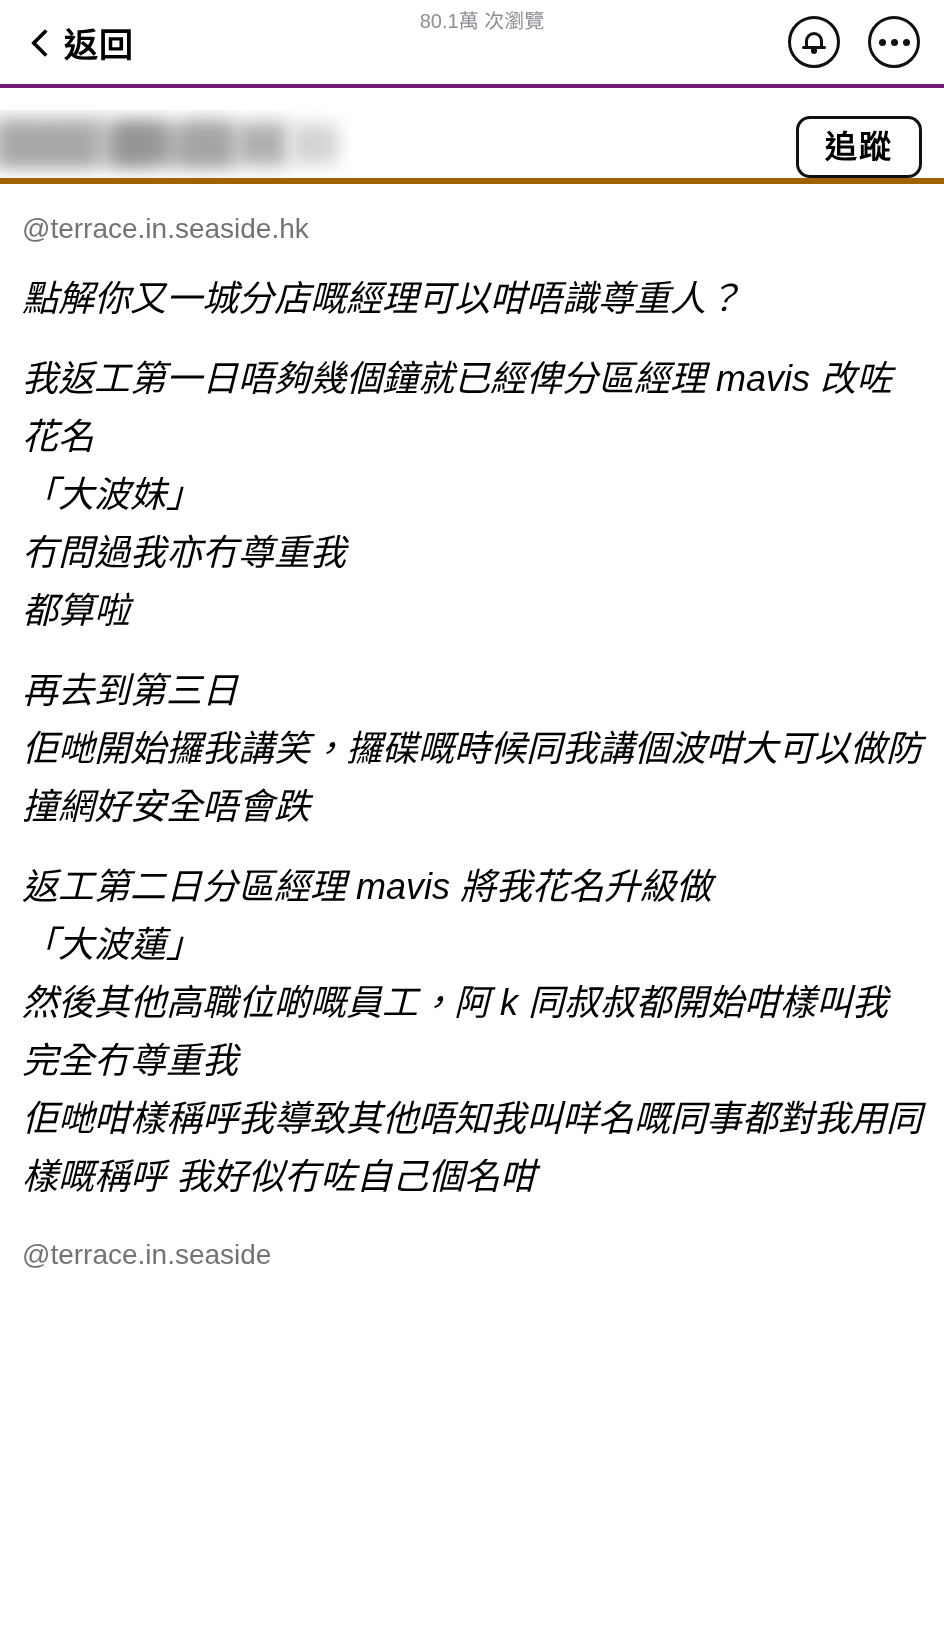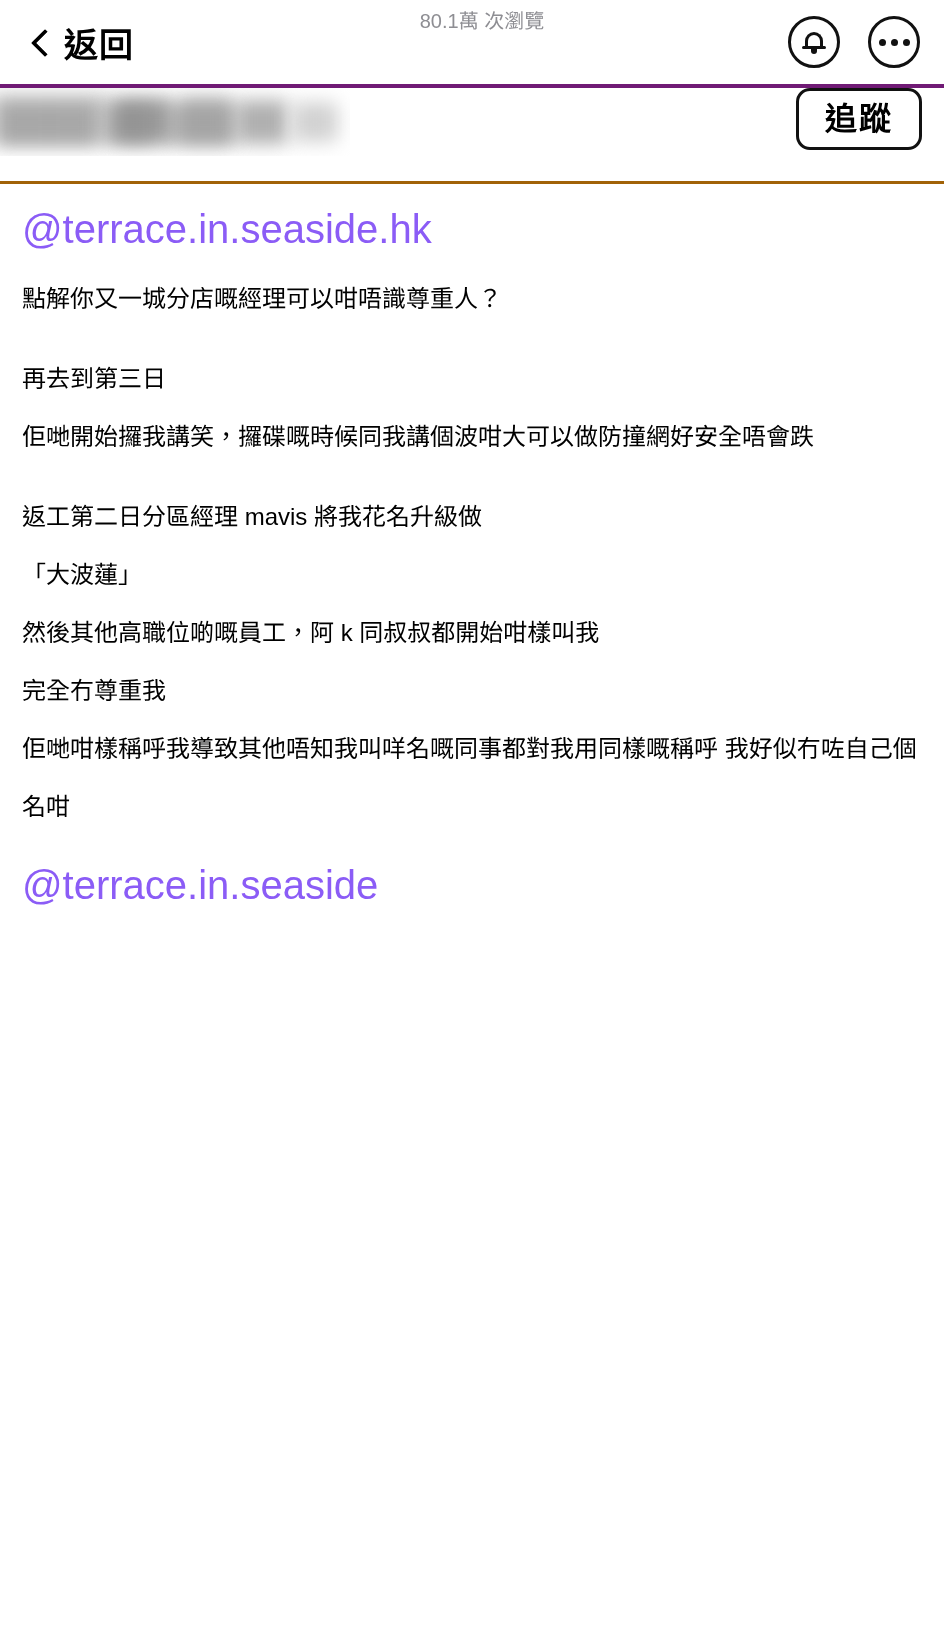--- a/index.html
+++ b/index.html
@@ -143,25 +143,25 @@
     height: 7px;
     background: #111;
     border-radius: 50%;
     display: block;
   }
 
   
   .account-bar {
     height: 96px;
     display: flex;
-    align-items: flex-start;
+    align-items: flex-end;
     justify-content: space-between;
-    padding: 0 22px 16px 0;
-    box-sizing: border-box;
-    border-bottom: 3px solid #a16207;
+    padding: 0 22px 0 0;
+    box-sizing: border-box;
+    border-bottom: 6px solid #a16207;
   }
   .blurred-name {
     position: relative;
     width: 350px;
     height: 68px;
     overflow: hidden;
   }
   .blurred-name .blk {
     position: absolute;
     border-radius: 6px;
@@ -192,32 +192,33 @@
     letter-spacing: 2px;
     line-height: 1;
   }
 
   
   .post {
     padding: 18px 22px 0 22px;
     box-sizing: border-box;
   }
   .mention {
-    color: #8b5cf6;
-    font-size: 40px;
+    color: #737373;
+    font-size: 28px;
     line-height: 54px;
     word-break: break-all;
     cursor: pointer;
   }
   .para {
-    font-size: 24px;
+    font-size: 36px;
     line-height: 58px;
     margin: 0 0 22px 0;
     white-space: pre-wrap;
     word-break: break-word;
+    font-style: italic;
   }
   .para.tight { margin-bottom: 20px; }
   .para.first { margin-top: 0; }
   .mention-line {
     margin: 0 0 14px 0;
   }
 </style>
 </head>
 <body>
 
@@ -258,20 +259,24 @@
   </div>
   <div class="follow-btn">追蹤</div>
 </div>
 
 <div class="post">
 
   <div class="mention mention-line">@terrace.in.seaside.hk</div>
 
   <p class="para first">點解你又一城分店嘅經理可以咁唔識尊重人？</p>
 
+  <p class="para">我返工第一日唔夠幾個鐘就已經俾分區經理 mavis 改咗花名
+「大波妹」
+冇問過我亦冇尊重我
+都算啦</p>
 
   <p class="para">再去到第三日
 佢哋開始攞我講笑，攞碟嘅時候同我講個波咁大可以做防撞網好安全唔會跌</p>
 
   <p class="para">返工第二日分區經理 mavis 將我花名升級做
 「大波蓮」
 然後其他高職位啲嘅員工，阿 k 同叔叔都開始咁樣叫我
 完全冇尊重我
 佢哋咁樣稱呼我導致其他唔知我叫咩名嘅同事都對我用同樣嘅稱呼 我好似冇咗自己個名咁</p>
 

